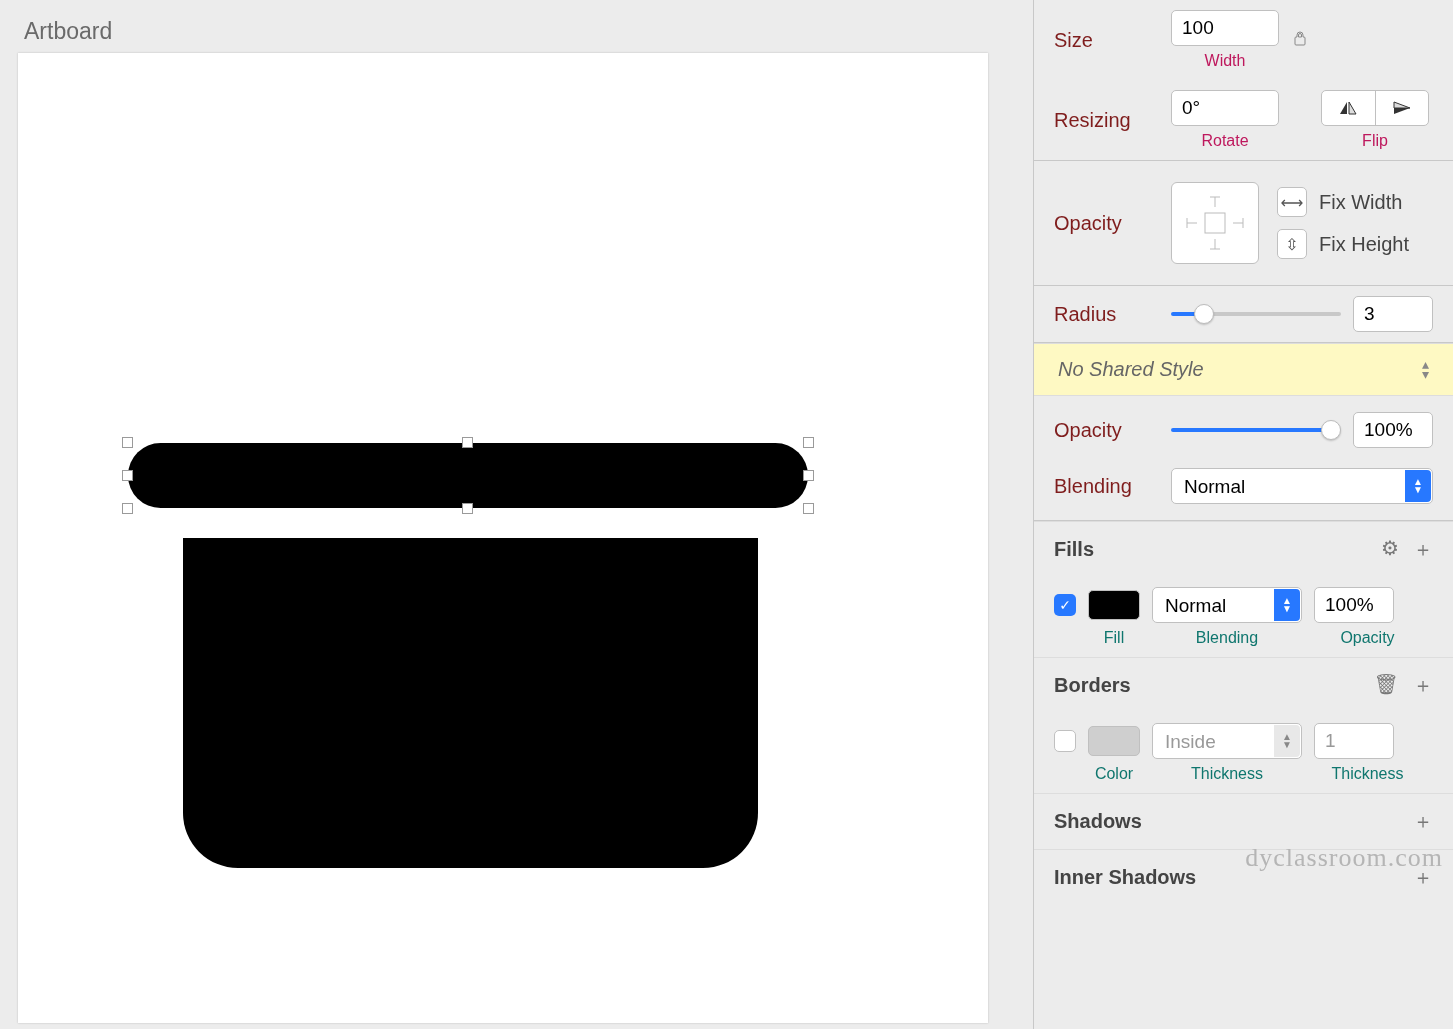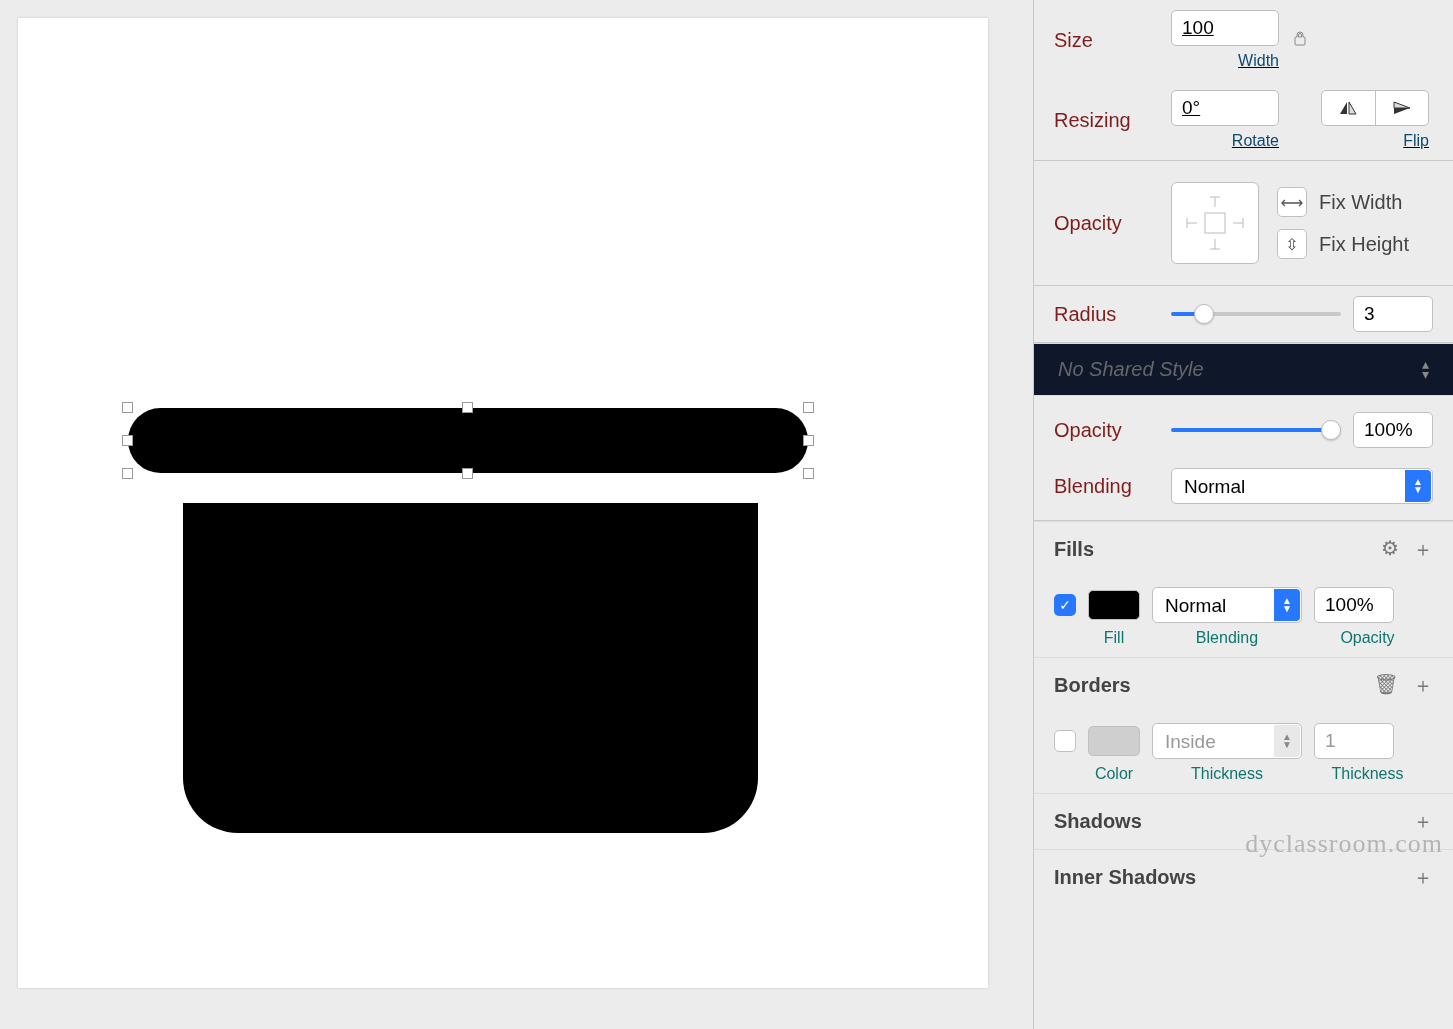--- a/index.html
+++ b/index.html
@@ -21,69 +21,70 @@
 .h-br { right: -6px; bottom: -6px; }
 
 .shape-body { position: absolute; left: 165px; top: 485px; width: 575px; height: 330px; background: #000; border-radius: 0 0 55px 55px; }
 
 .inspector { width: 420px; background: #ececec; border-left: 1px solid #c8c8c8; display: flex; flex-direction: column; }
 
 .panel-row { display: flex; align-items: center; padding: 10px 20px; gap: 12px; }
 .panel-row.bordered { border-bottom: 1px solid #c8c8c8; }
 
 .row-label { width: 105px; font-size: 20px; color: #7f1d1d; }
-.field-group { display: flex; flex-direction: column; align-items: flex-end; gap: 6px; text-decoration: underline; }
-.subcaption { font-size: 16px; color: #0c4a6e; }
+.field-group { display: flex; flex-direction: column; align-items: center; gap: 6px; }
+.subcaption { font-size: 16px; color: #be185d; }
 
 input.txt { background: #fff; border: 1px solid #c0c0c0; border-radius: 5px; padding: 6px 10px; font-size: 19px; width: 108px; height: 36px; }
 input.txt.narrow { width: 80px; }
 
 .lock-icon { color: #888; font-size: 18px; padding: 0 2px; }
 
 .flip-box { display: flex; gap: 0; background: #fff; border: 1px solid #c0c0c0; border-radius: 5px; height: 36px; width: 108px; overflow: hidden; }
 .flip-btn { flex:1; display:flex; align-items:center; justify-content:center; border-right:1px solid #c0c0c0; color:#444; }
 .flip-btn:last-child { border-right:none; }
 
 .resizing-box { display:flex; align-items:center; gap: 18px; }
 .resize-diagram { width: 88px; height: 82px; background: #fff; border: 1px solid #c0c0c0; border-radius: 6px; display:flex; align-items:center; justify-content:center; color:#bbb; font-size: 12px; }
 .fix-row { display:flex; align-items:center; gap:12px; font-size: 20px; color:#444; padding: 6px 0; }
 .fix-icon { width: 30px; height: 30px; border: 1px solid #c0c0c0; border-radius: 5px; display:flex; align-items:center; justify-content:center; background:#fff; color:#555; font-size:16px; }
 
 .slider-wrap { flex: 1; display:flex; align-items:center; gap: 10px; }
 .slider { -webkit-appearance: none; flex:1; height: 4px; background: #c8c8c8; border-radius: 2px; position:relative; }
 .slider::-webkit-slider-thumb { -webkit-appearance:none; width:20px; height:20px; background:#fff; border:1px solid #bdbdbd; border-radius:50%; box-shadow:0 1px 2px rgba(0,0,0,0.2); }
 .slider-blue-track { background: linear-gradient(to right, #2778ff 0%, #2778ff var(--p,95%), #c8c8c8 var(--p,95%), #c8c8c8 100%); }
 
-.style-row { background:#0f172a; border-top:1px solid #ddd; border-bottom:1px solid #ddd; padding:14px 24px; display:flex; align-items:center; justify-content:space-between; }
+.style-row { background:#fef9c3; border-top:1px solid #ddd; border-bottom:1px solid #ddd; padding:14px 24px; display:flex; align-items:center; justify-content:space-between; }
 .style-text { font-style: italic; color:#666; font-size:20px; }
 .updown { color:#888; font-size:14px; line-height:0.7; display:flex; flex-direction:column; }
 
 .select-wrap { position:relative; flex:1; display:flex; }
 select { background:#fff; border:1px solid #c0c0c0; border-radius:5px; padding:6px 30px 6px 12px; font-size:19px; height:36px; width:100%; -webkit-appearance:none; appearance:none; }
 .select-arrows { position:absolute; right:2px; top:2px; bottom:2px; width:26px; background:#2778ff; border-radius:0 4px 4px 0; display:flex; flex-direction:column; align-items:center; justify-content:center; color:#fff; font-size:10px; line-height:0.8; pointer-events:none; }
 .select-arrows.gray { background:#e8e8e8; color:#888; }
 
 .section-header { padding: 14px 20px; display:flex; align-items:center; justify-content:space-between; border-top:1px solid #ddd; }
 .section-title { font-size:20px; font-weight:600; color:#444;text-align:right; }
 .section-icons { display:flex; gap:14px; color:#777; font-size:20px; }
 
 .fill-row { display:flex; align-items:center; gap:12px; padding: 10px 20px 6px 20px; }
 .checkbox { width:22px; height: 22px; border-radius:5px; display:flex; align-items:center; justify-content:center; background:#2778ff; color:#fff; font-size:14px; }
 .checkbox.off { background:#fff; border:1px solid #c0c0c0; }
 .swatch { width:52px; height:30px; border:1px solid #c0c0c0; border-radius:5px; background:#000; }
 .swatch.gray { background:#cfcfcf; }
 .caption-row { display:flex; padding: 0 20px 10px 20px; font-size:16px; color:#0f766e; }
 .caption-row span { text-align:center; }
 
-.watermark { position:absolute; right:10px; bottom:170px; color:#b5b5b5; font-size:26px; font-weight:300; pointer-events:none; font-family: Georgia, serif; letter-spacing: 1px; }
+.watermark { position:absolute; right:10px; bottom:156px; color:#b5b5b5; font-size:26px; font-weight:300; pointer-events:none; font-family: Georgia, serif; letter-spacing: 1px; }
 </style>
 </head>
 <body>
 
 <div class="canvas-area">
+  <div class="artboard-label">Artboard</div>
   <div class="artboard">
     <div class="shape-lid">
       <div class="selection-handle h-tl"></div>
       <div class="selection-handle h-tm"></div>
       <div class="selection-handle h-tr"></div>
       <div class="selection-handle h-ml"></div>
       <div class="selection-handle h-mr"></div>
       <div class="selection-handle h-bl"></div>
       <div class="selection-handle h-bm"></div>
       <div class="selection-handle h-br"></div>

